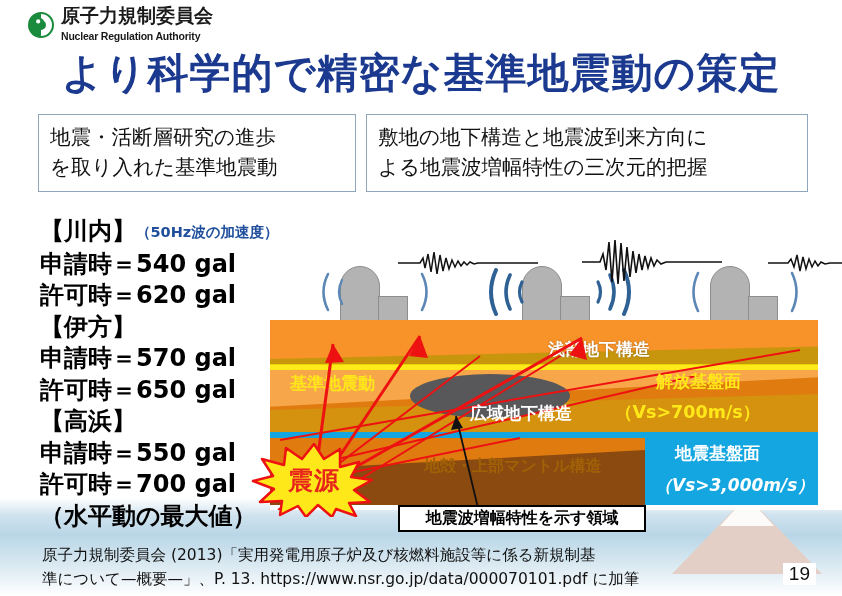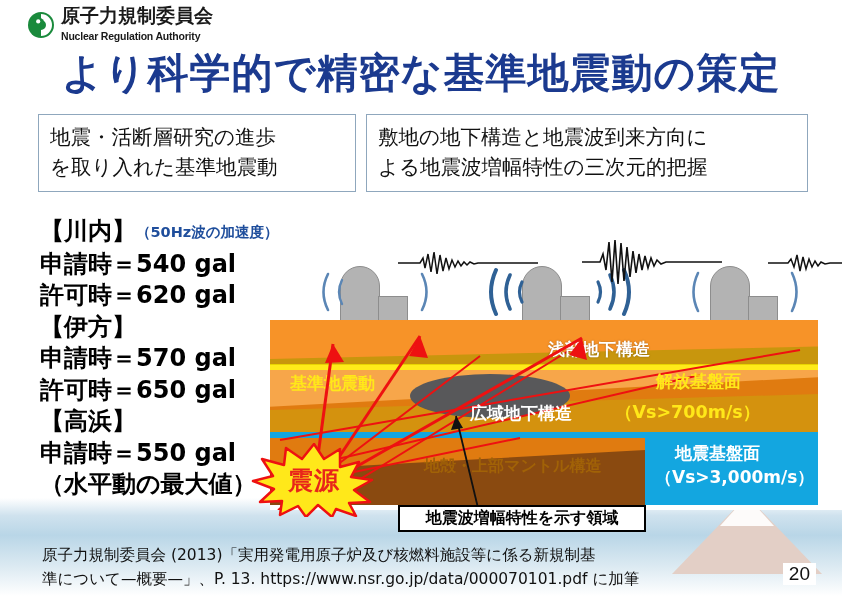--- a/index.html
+++ b/index.html
@@ -206,21 +206,21 @@
     pointer-events: none;
   }
   .lbl-white { color: #ffffff; text-shadow: 0 0 2px rgba(0,0,0,.35); }
   #lbl-shallow { left: 278px; top: 18px; font-size: 17px; }
   #lbl-kijun   { left: 20px;  top: 52px; font-size: 17px; color:#ffe819; }
   #lbl-kaihou  { left: 372px; top: 50px; font-size: 17px; color:#ffe819;margin-left:14px; }
   #lbl-kouiki  { left: 200px; top: 82px; font-size: 17px; color:#ffffff; }
   #lbl-kouiki-v{ left: 345px; top: 80px; font-size: 17.5px; color:#ffe819; }
   #lbl-crust   { left: 110px; top: 136px; font-size: 16px; color:#a16207;margin-left:44px; }
   #lbl-base1   { left: 405px; top: 122px; font-size: 17px; color:#ffffff; }
-  #lbl-base2   { left: 385px; top: 146px; font-size: 17px; color:#ffffff; }
+  #lbl-base2   { left: 385px; top: 154px; font-size: 17px; color:#ffffff;font-style:italic; }
 
   
   .plants { position: absolute; left: 270px; top: 250px; width: 560px; height: 72px; }
   .plant { position: absolute; bottom: 0; }
   .p-dome {
     position: absolute; bottom: 0; left: 22px;
     width: 40px; height: 56px;
     background: #b3b3b3;
     border: 1.5px solid #8d8d8d;
     border-radius: 20px 20px 0 0;
@@ -329,20 +329,23 @@
     <div class="dl-line">【伊方】</div>
     <div class="dl-line">
       <span>申請時＝</span><span>570 gal</span>
     </div>
     <div class="dl-line">
       <span>許可時＝</span><span>650 gal</span>
     </div>
     <div class="dl-line">【高浜】</div>
     <div class="dl-line">
       <span>申請時＝</span><span>550 gal</span>
+    </div>
+    <div class="dl-line">
+      <span>許可時＝</span><span>700 gal</span>
     </div>
     <div class="dl-line">（水平動の最大値）</div>
   </div>
 
   <div class="plants">
 
     <div class="plant" style="left:48px; width:120px; height:58px;">
       <div class="p-dome"></div>
       <div class="p-annex"></div>
       <svg class="trace" style="left:-6px; bottom:6px;" width="46" height="48" viewBox="0 0 46 48">
@@ -444,15 +447,15 @@
     <svg width="132" height="74" viewBox="0 0 132 74">
       <polygon points="66,1 76,16 92,6 92,24 111,19 103,34 124,37 106,47 122,59 101,60 108,73 88,66 84,74 70,62 58,74 50,63 32,72 34,58 12,59 26,46 5,38 25,33 14,16 36,22 38,5 54,16" fill="#ffe81a" stroke="#ee1111" stroke-width="2.5" stroke-linejoin="round"></polygon>
     </svg>
     <div class="star-label">震源</div>
   </div>
 
   <div class="callout">地震波増幅特性を示す領域</div>
 
   <div class="source">原子力規制委員会 (2013)「実用発電用原子炉及び核燃料施設等に係る新規制基
 準について—概要—」、P. 13. https://www.nsr.go.jp/data/000070101.pdf  に加筆</div>
-  <div class="pagenum">20</div>
+  <div class="pagenum">19</div>
 
 </div>
 
 </body></html>

